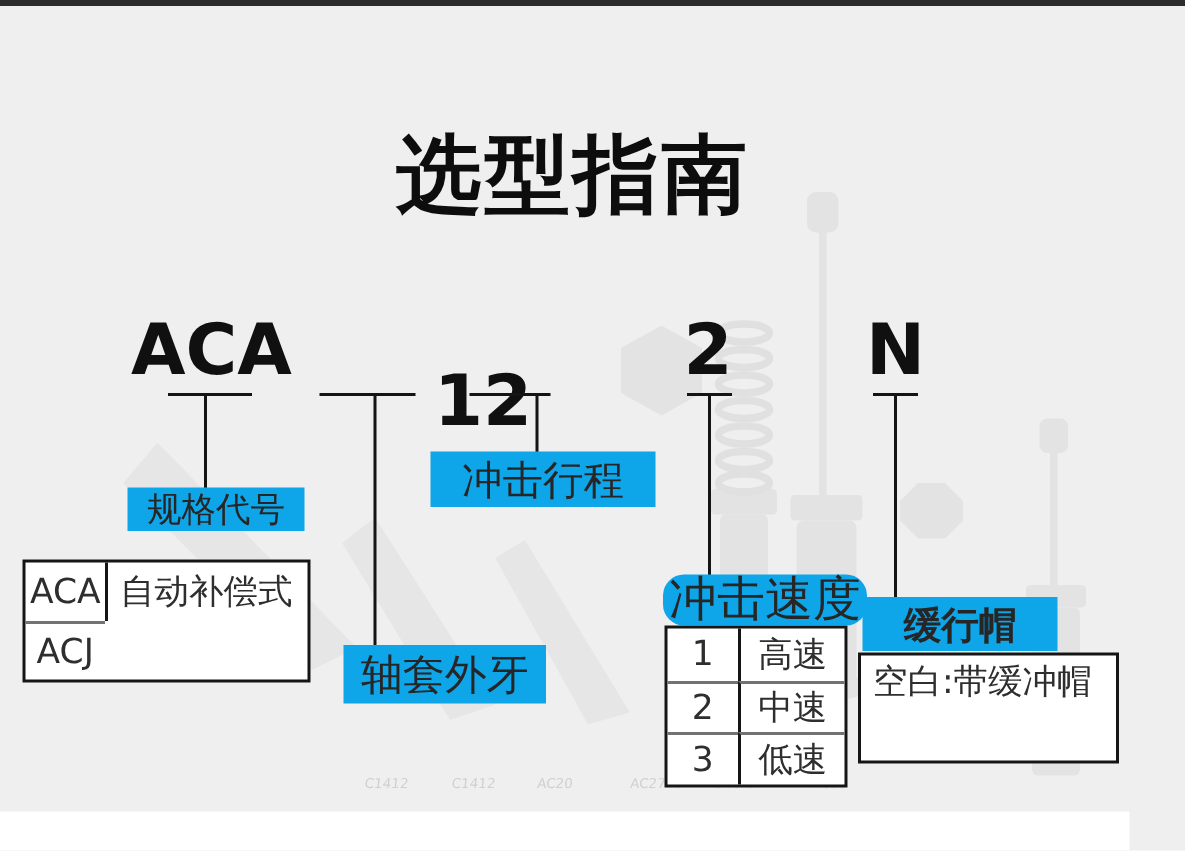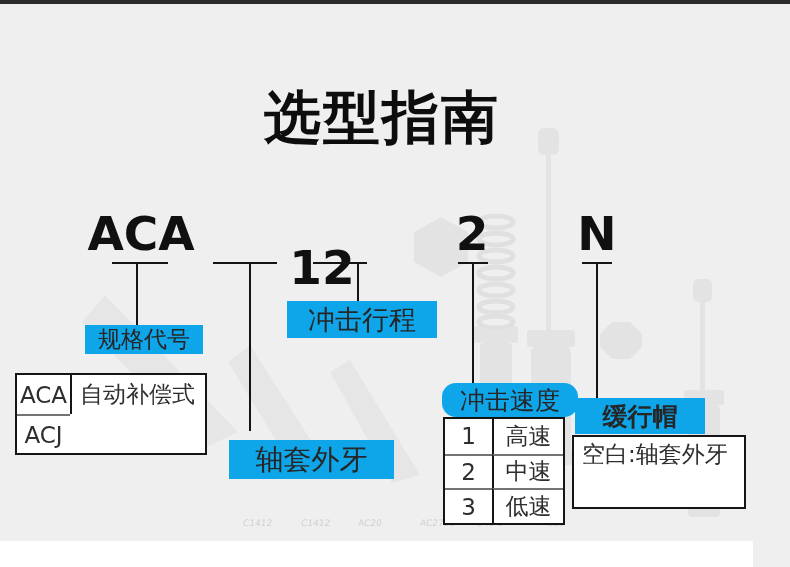--- a/index.html
+++ b/index.html
@@ -27,22 +27,22 @@
   .vl-14{left:249px;top:262px;height:169px;}
   .vl-12{left:357px;top:262px;height:40px;}
   .vl-2{left:472px;top:262px;height:122px;}
   .vl-n{left:596px;top:264px;height:135px;}
   .hl{
     position:absolute;background:#0ea5e9;color:#262626;
     display:flex;align-items:center;justify-content:center;white-space:nowrap;
   }
   .hl-spec{left:85px;top:325px;width:118px;height:29px;font-size:23px;}
   .hl-stroke{left:287px;top:301px;width:150px;height:37px;font-size:27px;}
-  .hl-bushing{left:229px;top:440px;width:165px;height:39px;font-size:28px;}
-  .hl-speed{left:442px;top:383px;width:136px;height:34px;font-size:25px;border-radius:14px;}
+  .hl-bushing{left:229px;top:430px;width:135px;height:39px;font-size:28px;}
+  .hl-speed{left:442px;top:383px;width:136px;height:34px;font-size:32px;border-radius:14px;}
   .hl-cap{left:575px;top:398px;width:130px;height:36px;font-size:25px;font-weight:bold;}
   .tbl{position:absolute;background:#ffffff;border:2px solid #151515;display:grid;box-sizing:border-box;}
   .tbl-spec{left:15px;top:373px;width:192px;height:82px;grid-template-columns:53px 1fr;grid-template-rows:1fr 1fr;}
   .tbl-speed{left:443px;top:417px;width:122px;height:108px;grid-template-columns:47px 1fr;grid-template-rows:1fr 1fr 1fr;}
   .tbl-cap{left:572px;top:435px;width:174px;height:74px;grid-template-columns:1fr;grid-template-rows:1fr 1fr;}
   .cell{
     display:flex;align-items:center;justify-content:center;
     font-size:23px;color:#2e2e2e;white-space:nowrap;overflow:hidden;
   }
   .cell.left{justify-content:flex-start;padding-left:8px;}
@@ -135,16 +135,16 @@
   <div class="tbl tbl-speed">
     <div class="cell">1</div>
     <div class="cell bl">高速</div>
     <div class="cell bt">2</div>
     <div class="cell bl bt">中速</div>
     <div class="cell bt">3</div>
     <div class="cell bl bt">低速</div>
   </div>
 
   <div class="tbl tbl-cap">
-    <div class="cell left">空白:轴套外牙</div>
+    <div class="cell left">空白:带缓冲帽</div>
   </div>
 
 </div>
 
 </body></html>

